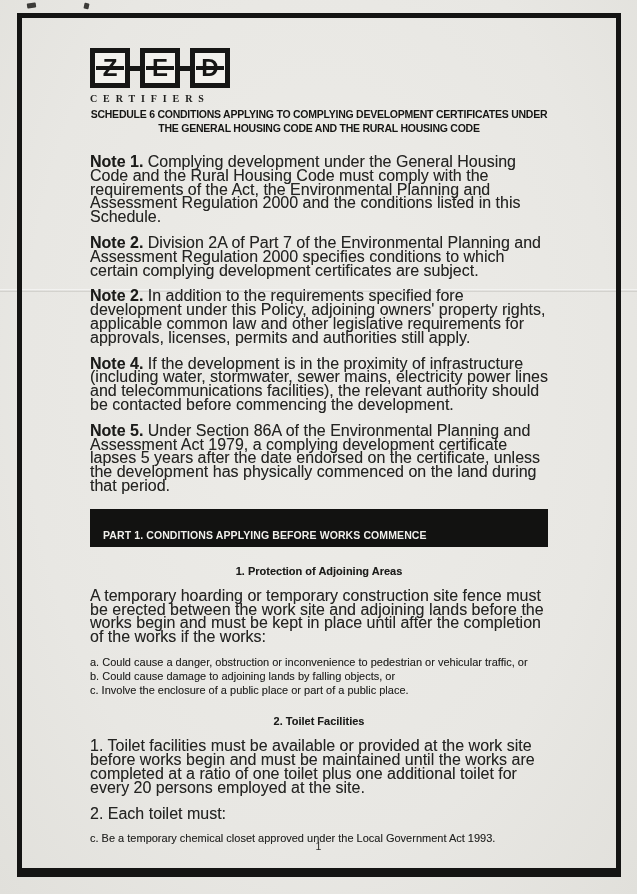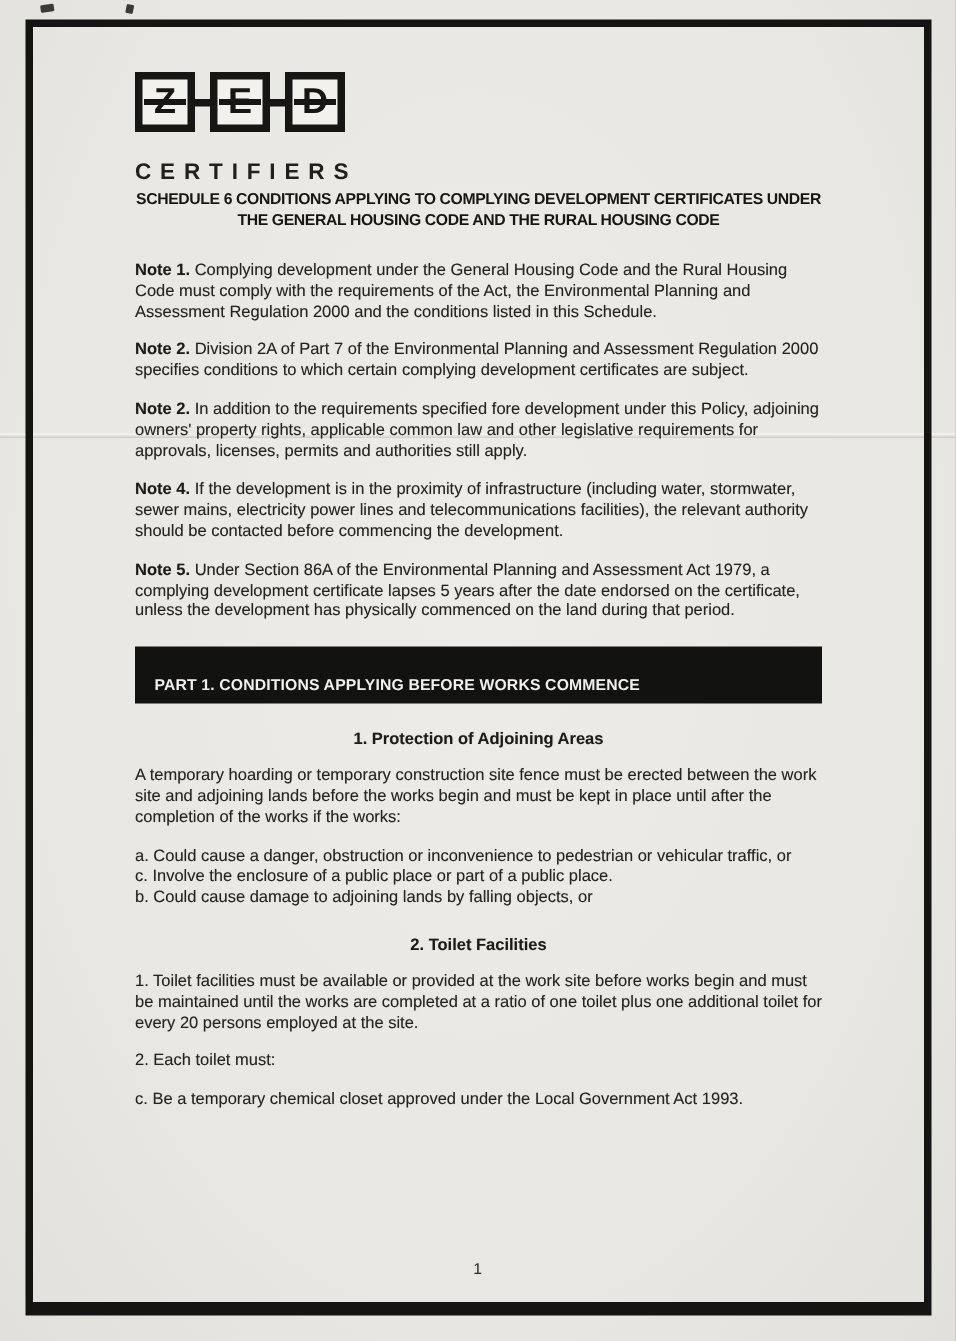--- a/index.html
+++ b/index.html
@@ -48,35 +48,35 @@
     content: ""; position: absolute; left: 1px; right: 1px; top: 50%;
     height: 4px; margin-top: -2px; background: #161615; z-index: 0;
   }
   .logo-letter {
     position: relative; z-index: 1;
     font-weight: bold; font-size: 24px; line-height: 1; color: #161615;
     letter-spacing: 0;
   }
   .logo-dash { width: 10px; height: 5px; background: #161615; }
   .logo-sub {
-    margin-top: 18px;
-    font-size: 15px; font-weight: bold; color: #20201e;
-    letter-spacing: 5.9px; white-space: nowrap;
+    margin-top: 5px;
+    font-size: 10px; font-weight: bold; color: #20201e;
+    letter-spacing: 5.9px; white-space: nowrap; font-family: Liberation Serif, serif;
   }
   
   .doc-title {
     margin-top: 4px;
     text-align: center; font-weight: bold; color: #161614;
     font-size: 10.5px; line-height: 13.5px; letter-spacing: -0.25px;
   }
   .doc-title div { white-space: nowrap; }
   
   .notes { margin-top: 20px; }
   .para {
-    font-size: 11px; line-height: 13.8px; color: #242422;
+    font-size: 16px; line-height: 13.8px; color: #242422;
     margin: 0 0 12px 0;
     text-shadow: 0 0 0.5px rgba(40,40,40,0.35);
   }
   .para strong { color: #1b1b19; }
   .cond-list { margin: 0 0 12px 0; }
   .cond-list .li { font-size: 11px; line-height: 13.8px; color: #242422;
     text-shadow: 0 0 0.5px rgba(40,40,40,0.35); }
   
   .part-banner {
     margin-top: 16px;
@@ -138,22 +138,22 @@
       <p class="para"><strong>Note 5.</strong> <span>Under Section 86A of the Environmental Planning and Assessment Act 1979, a complying development certificate lapses 5 years after the date endorsed on the certificate, unless the development has physically commenced on the land during that period.</span></p>
     </div>
 
     <div class="part-banner">PART 1. CONDITIONS APPLYING BEFORE WORKS COMMENCE</div>
 
     <div>
       <div class="section-heading">1. Protection of Adjoining Areas</div>
       <p class="para">A temporary hoarding or temporary construction site fence must be erected between the work site and adjoining lands before the works begin and must be kept in place until after the completion of the works if the works:</p>
       <div class="cond-list">
         <div class="li">a. Could cause a danger, obstruction or inconvenience to pedestrian or vehicular traffic, or</div>
+        <div class="li">b. Could cause damage to adjoining lands by falling objects, or</div>
         <div class="li">c. Involve the enclosure of a public place or part of a public place.</div>
-        <div class="li">b. Could cause damage to adjoining lands by falling objects, or</div>
       </div>
     </div>
 
     <div>
       <div class="section-heading">2. Toilet Facilities</div>
       <p class="para">1. Toilet facilities must be available or provided at the work site before works begin and must be maintained until the works are completed at a ratio of one toilet plus one additional toilet for every 20 persons employed at the site.</p>
       <p class="para">2. Each toilet must:</p>
       <div class="cond-list">
         <div class="li">c. Be a temporary chemical closet approved under the Local Government Act 1993.</div>
       </div>

